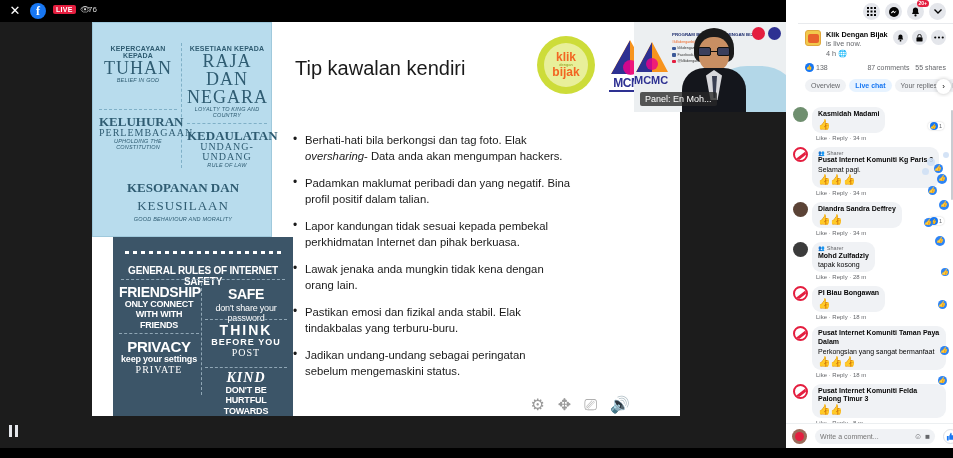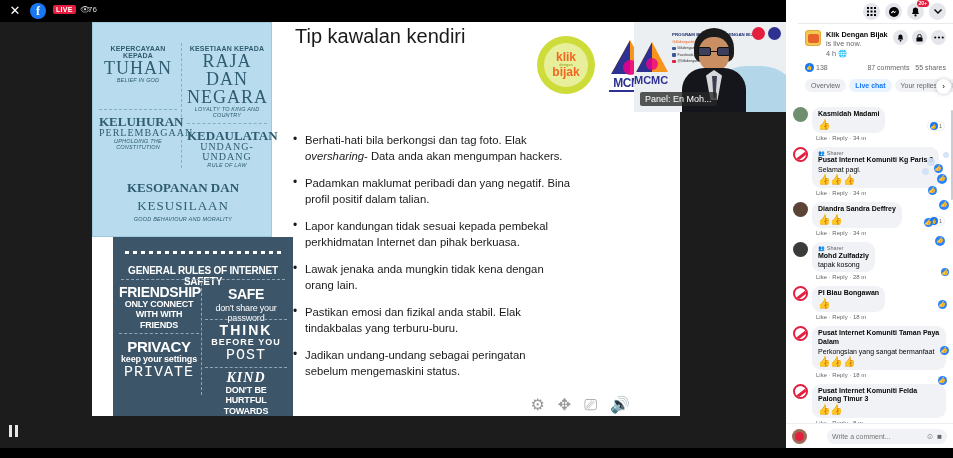--- a/index.html
+++ b/index.html
@@ -35,27 +35,27 @@
   .pcol { position:absolute; color:#2f5c72; text-align:center; }
   .pcol .l1 { font-size:7px; font-weight:bold; letter-spacing:.2px; }
   .pcol .l2 { font-family:"Liberation Serif",serif; font-size:18px; letter-spacing:1px; line-height:1; }
   .pcol .l2b { font-weight:bold; font-size:13px; letter-spacing:0; }
   .pcol .l3 { font-size:5.5px; font-style:italic; letter-spacing:.2px; }
   .pdiv { position:absolute; border-left:1px dashed #7fb0c7; }
   .phr { position:absolute; border-top:1px dashed #7fb0c7; }
   .wcol { position:absolute; color:#fff; text-align:center; }
   .wcol .w1 { font-weight:bold; font-size:14px; letter-spacing:-.3px; line-height:1; }
   .wcol .w2 { font-size:9px; font-weight:bold; letter-spacing:-.2px; line-height:1.15; }
-  .wcol .w3 { font-family:Liberation Mono, monospace; font-size:15px; letter-spacing:1px; }
+  .wcol .w3 { font-family:Liberation Serif, serif; font-size:10px; letter-spacing:1px; }
   .wtitle { position:absolute; width:100%; text-align:center; color:#fff; font-weight:bold;
             font-size:10px; letter-spacing:-.2px; }
   .wdiv { position:absolute; border-left:1px dashed #8fa6b5; }
   .whr { position:absolute; border-top:1px dashed #8fa6b5; }
 
-  .s-title { position:absolute; left:203px; top:2px; width:200px; color:#1a1a1a;
+  .s-title { position:absolute; left:203px; top:34px; width:200px; color:#1a1a1a;
              font-size:20px; line-height:1.22; }
   .s-bullets { position:absolute; left:200px; top:110px; width:278px; }
   .s-bullets li { list-style:none; position:relative; padding-left:13px; margin-bottom:11px;
                   font-size:11.3px; line-height:1.42; color:#1a1a1a; }
   .s-bullets li:before { content:"•"; position:absolute; left:1px; top:-1px; font-size:12px; }
   .s-bullets em { font-style:italic;text-align:center; }
 
   .logo-kb { position:absolute; left:445px; top:14px; width:58px; height:58px; border-radius:50%;
              background:#cddc39; display:flex; align-items:center; justify-content:center; }
   .logo-kb-in { width:44px; height:44px; border-radius:50%; background:#e8ef9a; display:flex;
@@ -195,21 +195,21 @@
   .c-sharer { font-size:5.5px; color:#65676b; display:flex; align-items:center; gap:2px; line-height:1.2;}
   .c-text { font-size:7px; color:#050505; line-height:1.3; }
   .c-emoji { font-size:10px; line-height:1.1; }
   .c-actions { font-size:6px; color:#65676b; margin-top:2px; margin-left:4px; }
   .c-reaction { position:absolute; right:2px; bottom:11px; display:flex; align-items:center; gap:1px;
                 background:#fff; border-radius:7px; padding:0 2px; box-shadow:0 0 2px rgba(0,0,0,.2);
                 font-size:5.5px; color:#65676b; }
   .c-reaction i { width:8px; height:8px; border-radius:50%; background:#1877f2; color:#fff; font-size:5px;
                   text-align:center; line-height:8px; display:block; }
   .fb-composer { position:absolute; left:0; bottom:0; width:167px; height:25px; background:#fff;
-                 display:flex; align-items:center; gap:20px; padding:0 6px; border-top:1px solid #eceff1; }
+                 display:flex; align-items:center; gap:8px; padding:0 6px; border-top:1px solid #eceff1; }
   .comp-av { width:15px; height:15px; border-radius:50%; background:#9c6b5a; flex:none; position:relative;}
   .comp-av:after { content:""; position:absolute; left:3px; top:3px; width:9px; height:9px;
                    border-radius:50%; background:#e41e3f; }
   .comp-box { flex:1; height:15px; background:#f0f2f5; border-radius:8px; display:flex; align-items:center;
               padding:0 5px; gap:3px; }
   .comp-box input { flex:1; border:0; background:transparent; font-size:7px; color:#65676b; outline:none;
                     font-family:"Liberation Sans",sans-serif; }
   .comp-ic { font-size:8px; color:#65676b; }
   .comp-btn { width:15px; height:15px; border-radius:50%; border:1px solid #dcdfe3; display:flex;
               align-items:center; justify-content:center; flex:none; }

